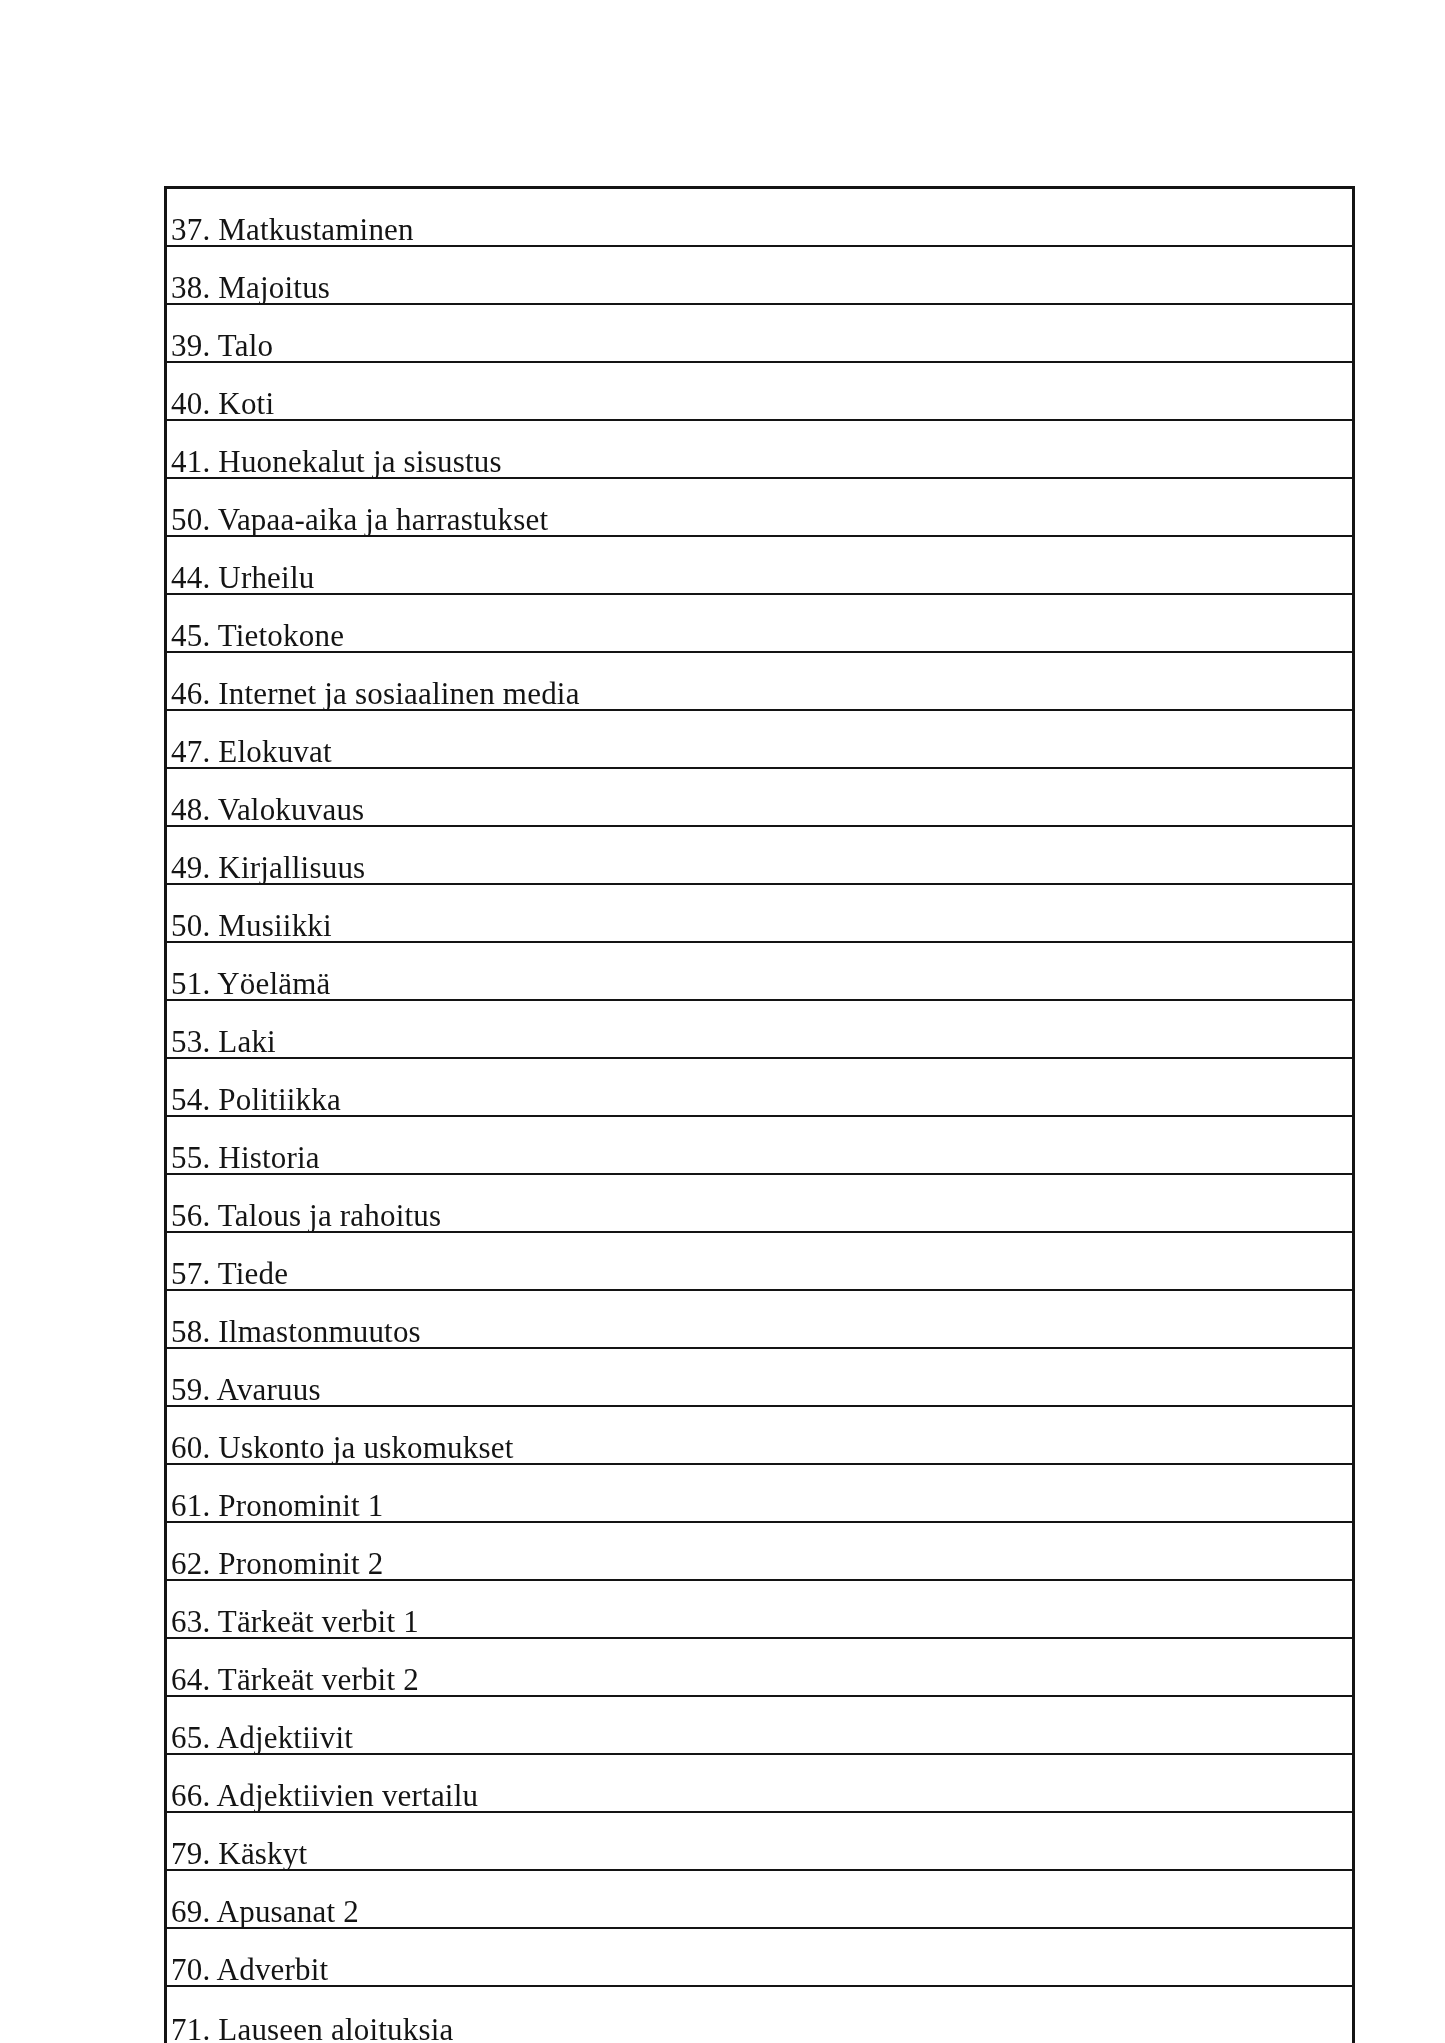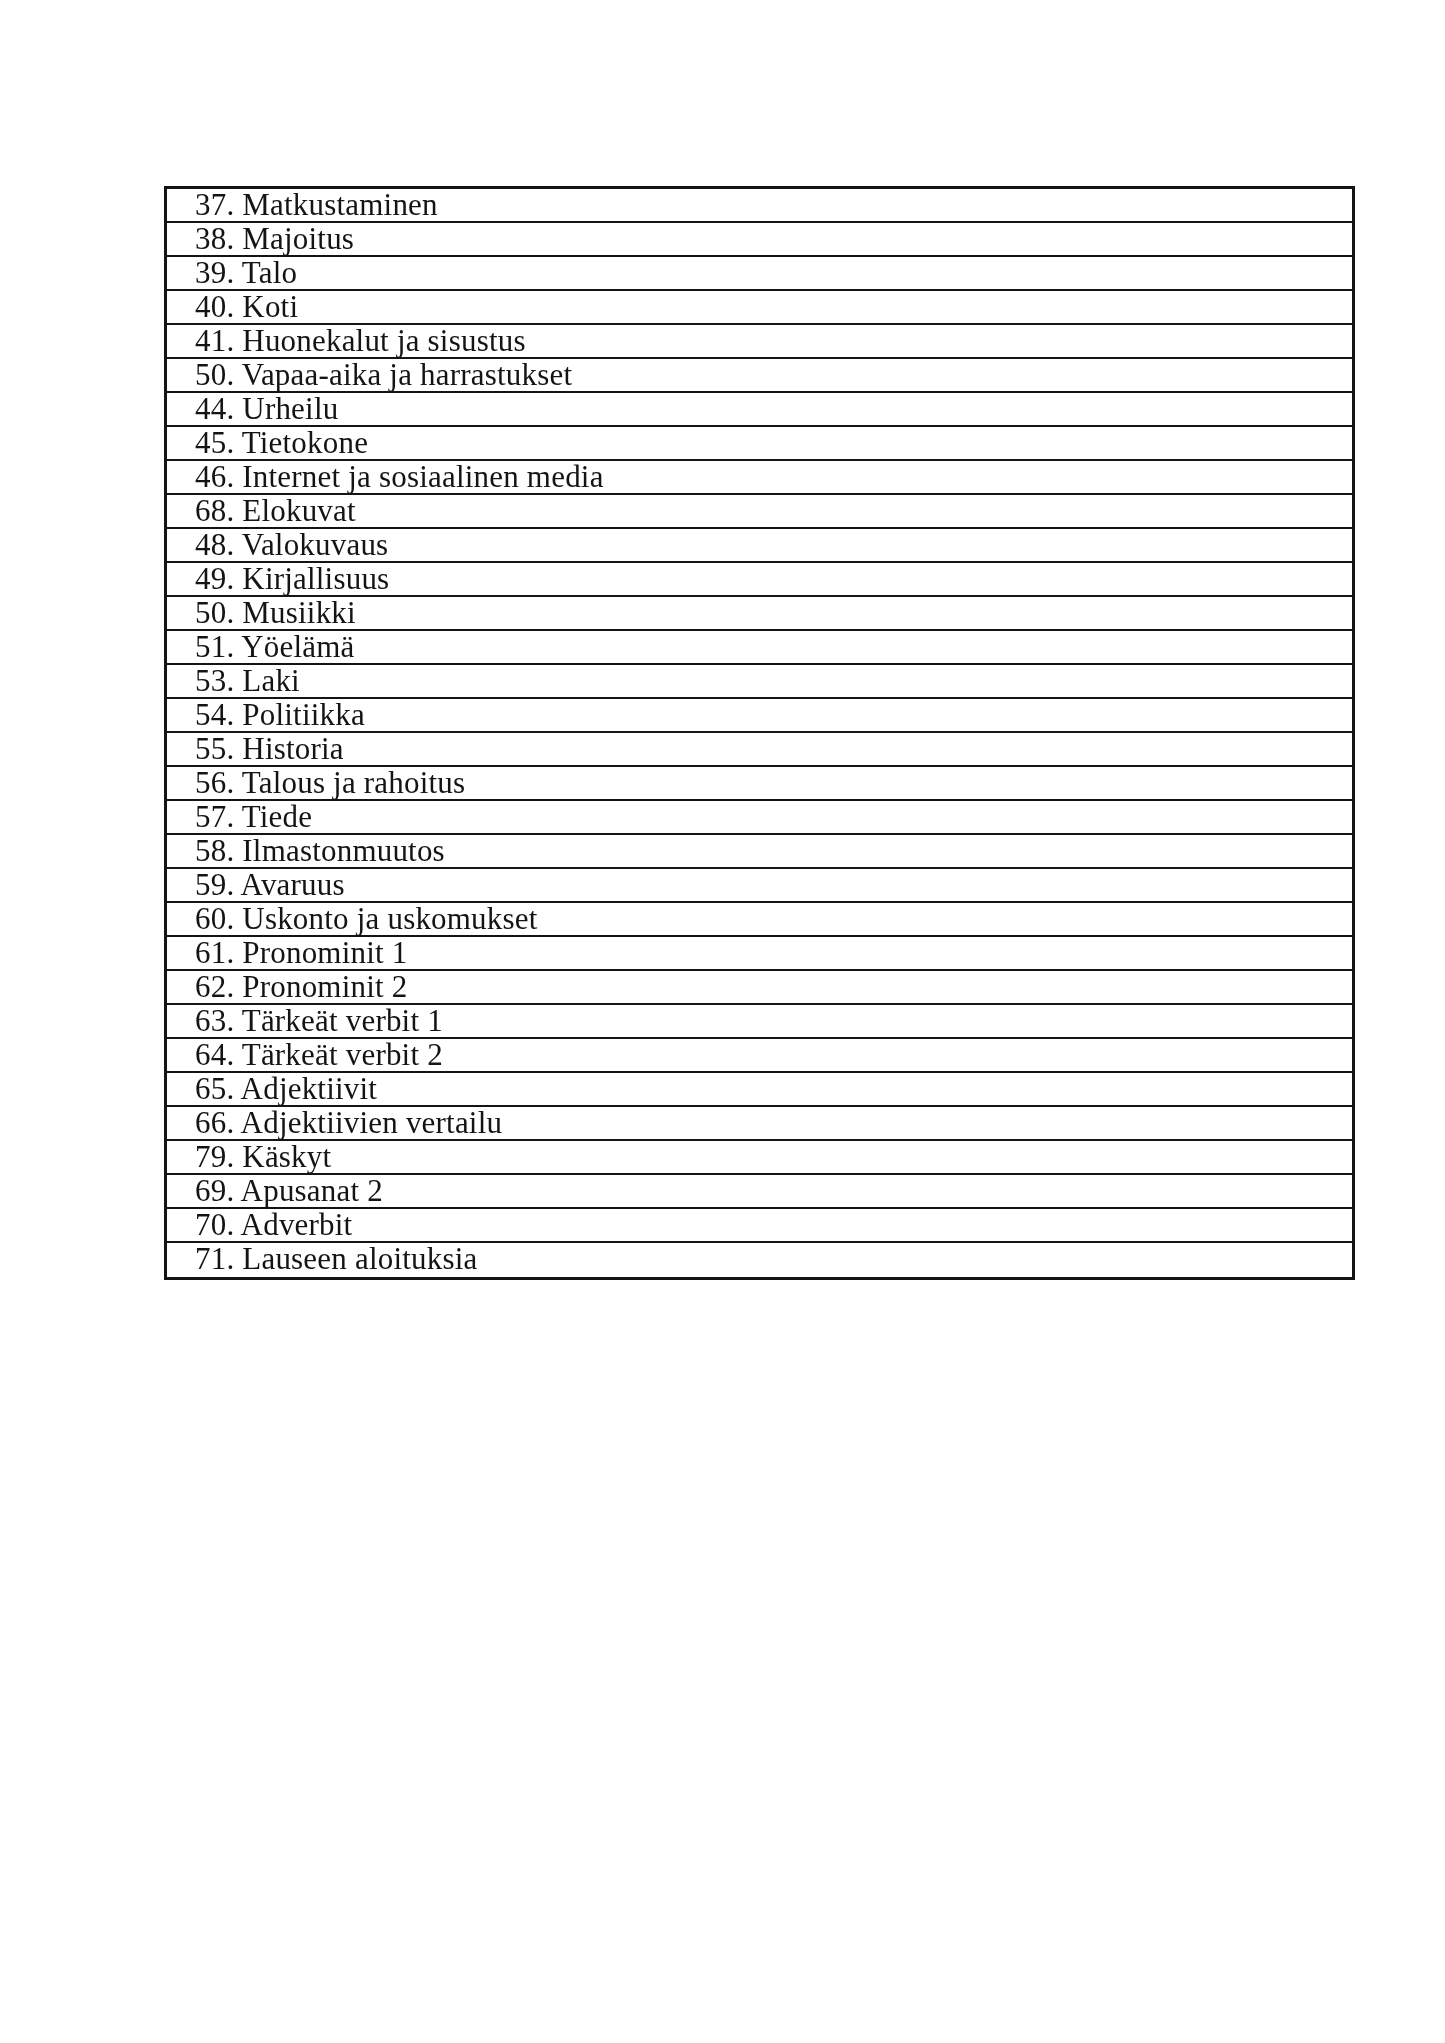--- a/index.html
+++ b/index.html
@@ -22,26 +22,26 @@
   .toc-table {
     position: absolute;
     left: 164px;
     top: 186px;
     width: 1191px;
     border: 3px solid #141414;
     box-sizing: border-box;
     background: #ffffff;
   }
   .toc-row {
-    height: 34px;
+    height: 58px;
     box-sizing: border-box;
     border-bottom: 2.5px solid #141414;
     display: flex;
-    align-items: flex-start;
-    padding-left: 28px;
+    align-items: flex-end;
+    padding-left: 4px;
     overflow: hidden;
   }
   .toc-row:last-child {
     border-bottom: none;
   }
   .toc-row-label {
     font-size: 31px;
     line-height: 1;
     letter-spacing: 0.2px;
     white-space: nowrap;
@@ -84,21 +84,21 @@
 
   <div class="toc-row">
     <span class="toc-row-label">45. Tietokone</span>
   </div>
 
   <div class="toc-row">
     <span class="toc-row-label">46. Internet ja sosiaalinen media</span>
   </div>
 
   <div class="toc-row">
-    <span class="toc-row-label">68. Elokuvat</span>
+    <span class="toc-row-label">47. Elokuvat</span>
   </div>
 
   <div class="toc-row">
     <span class="toc-row-label">48. Valokuvaus</span>
   </div>
 
   <div class="toc-row">
     <span class="toc-row-label">49. Kirjallisuus</span>
   </div>
 

